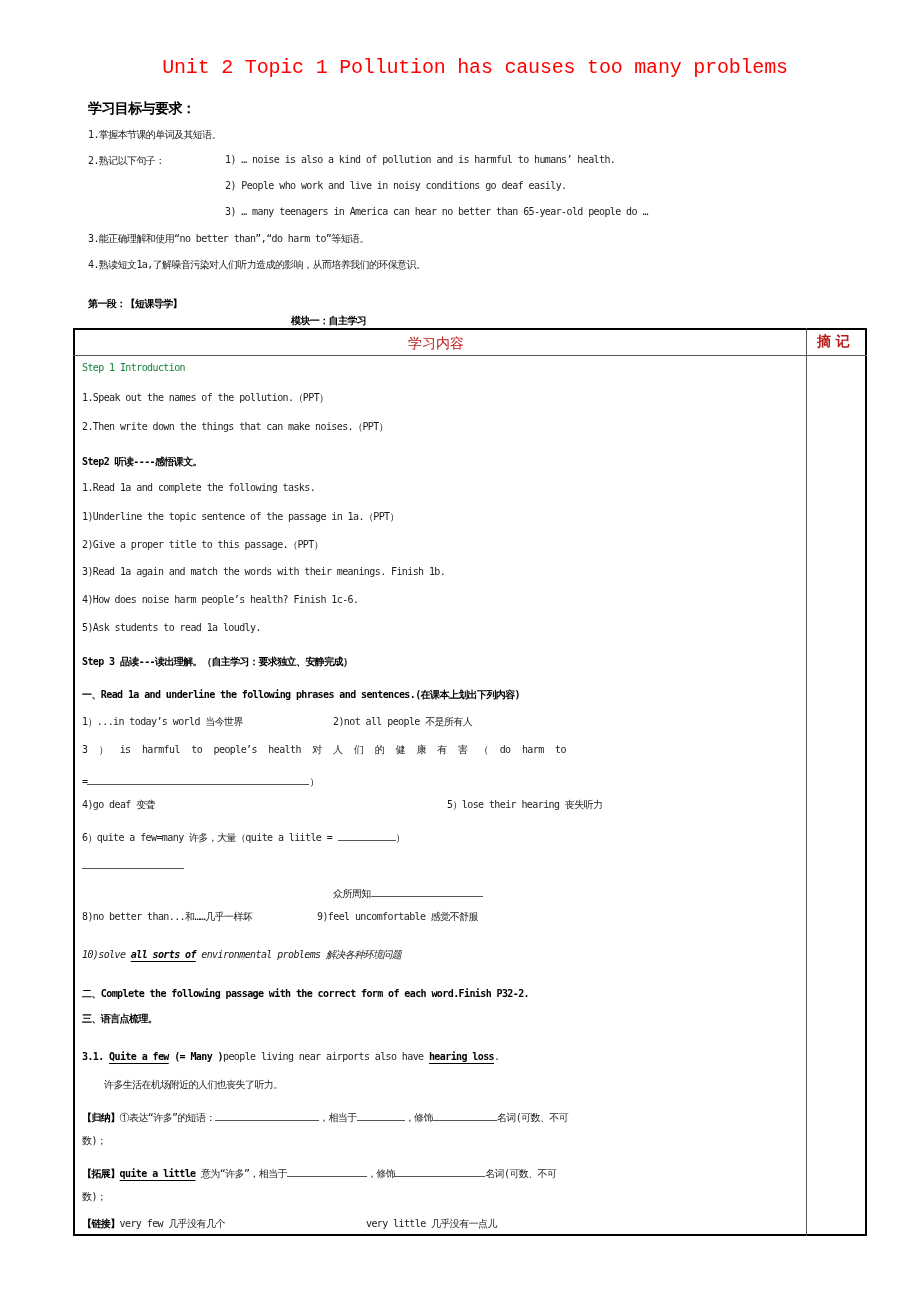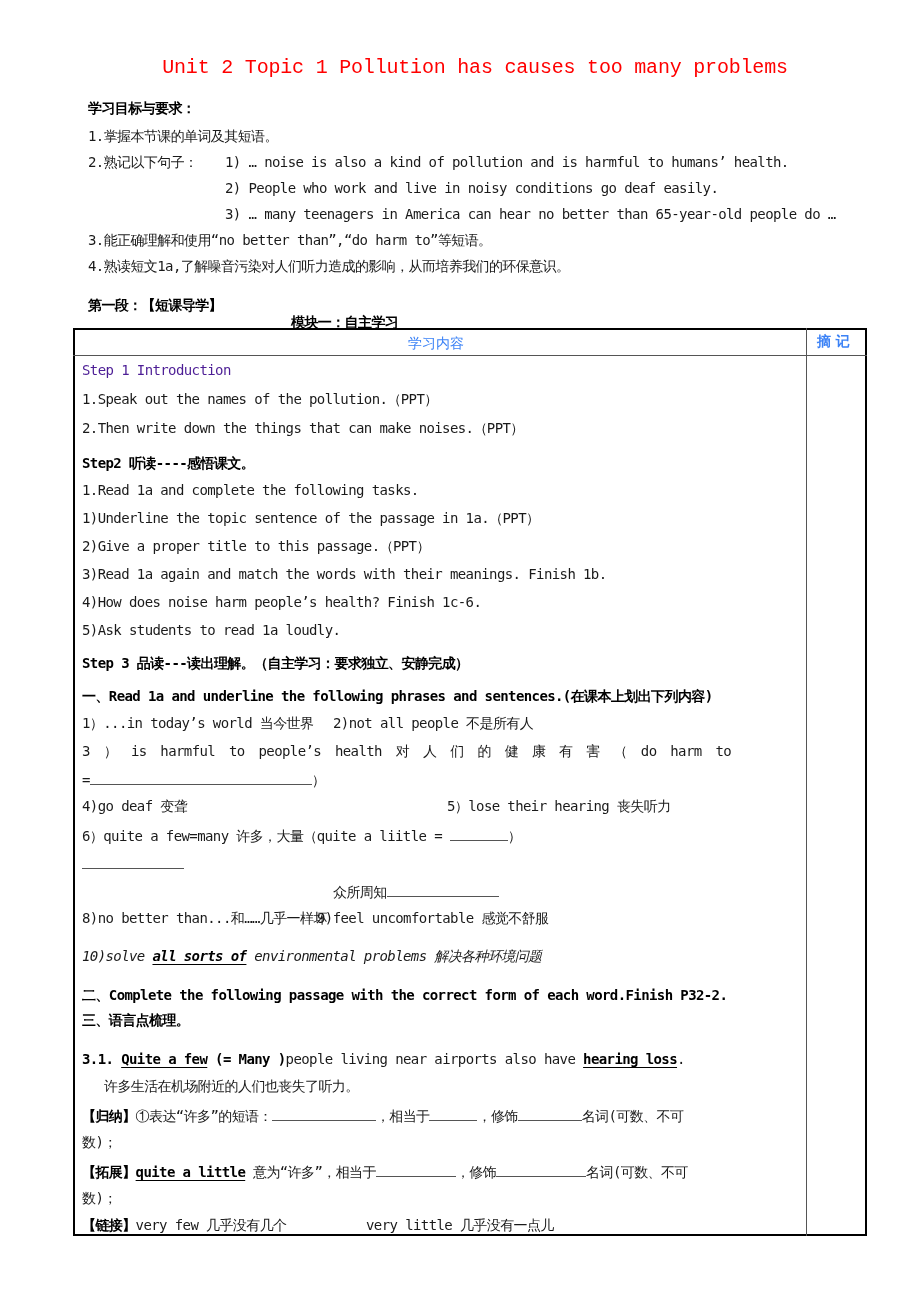--- a/index.html
+++ b/index.html
@@ -7,35 +7,35 @@
     width: 920px; height: 1302px; position: relative; overflow: hidden;
     font-family: "DejaVu Sans Mono", "Liberation Mono", monospace;
     color: #1a1a1a;
   }
   .abs { position: absolute; white-space: nowrap; }
   .title {
     left: 0; width: 950px; top: 56px; text-align: center;
     font-family: "Liberation Mono", "DejaVu Sans Mono", monospace;
     font-size: 20px; color: #ff0000; letter-spacing: -0.2px;
   }
-  .line { font-size: 14px; letter-spacing: -0.6px; }
+  .line { font-size: 10px; letter-spacing: -0.6px; }
   .bold { font-weight: bold; color: #000; }
   .sans { font-family: "DejaVu Sans", "Liberation Sans", sans-serif; }
   .u { text-decoration: underline; text-underline-offset: 3px; }
   .blank { display: inline-block; border-bottom: 1px solid #555; height: 14px; vertical-align: baseline; }
 
   .table-frame {
     position: absolute; left: 73px; top: 328px; width: 794px; height: 908px;
     border: 2px solid #000; box-sizing: border-box;
   }
   .col-divider { position: absolute; left: 806px; top: 328px; width: 1px; height: 908px; background: #555; }
   .header-divider { position: absolute; left: 73px; top: 355px; width: 794px; height: 1px; background: #555; }
   .th {
     position: absolute; font-family: "DejaVu Sans", "Liberation Sans", sans-serif;
-    font-size: 14px; color: #3b82f6;
+    font-size: 14px; color: #b91c1c;
   }
 </style>
 </head>
 <body>
 
 <div class="abs title">Unit 2 Topic 1 Pollution has causes too many problems</div>
 
 <div class="abs line bold sans" style="left:88px; top:100px; font-size:14px;">学习目标与要求：</div>
 <div class="abs line" style="left:88px; top:128px;">1.掌握本节课的单词及其短语。</div>
 <div class="abs line" style="left:88px; top:154px;">2.熟记以下句子：</div>
@@ -47,21 +47,21 @@
 
 <div class="abs line bold sans" style="left:88px; top:297px;">第一段：【短课导学】</div>
 <div class="abs line bold sans" style="left:291px; top:314px;">模块一：自主学习</div>
 
 <div class="table-frame"></div>
 <div class="col-divider"></div>
 <div class="header-divider"></div>
 <div class="th" style="left:408px; top:335px;">学习内容</div>
 <div class="th bold" style="left:817px; top:333px;">摘 记</div>
 
-<div class="abs line" style="left:82px; top:362px; color:#4c1d95;">Step 1 Introduction</div>
+<div class="abs line" style="left:82px; top:362px; color:#15803d;">Step 1 Introduction</div>
 <div class="abs line" style="left:82px; top:391px;">1.Speak out the names of the pollution.（PPT）</div>
 <div class="abs line" style="left:82px; top:420px;">2.Then write down the things that can make noises.（PPT）</div>
 
 <div class="abs line bold" style="left:82px; top:455px;">Step2  听读----感悟课文。</div>
 <div class="abs line" style="left:82px; top:482px;">1.Read 1a and complete the following tasks.</div>
 <div class="abs line" style="left:82px; top:510px;">1)Underline the topic sentence of the passage in 1a.（PPT）</div>
 <div class="abs line" style="left:82px; top:538px;">2)Give a proper title to this passage.（PPT）</div>
 <div class="abs line" style="left:82px; top:566px;">3)Read 1a again and match the words with their meanings. Finish 1b.</div>
 <div class="abs line" style="left:82px; top:594px;">4)How does noise harm people’s health? Finish 1c-6.</div>
 <div class="abs line" style="left:82px; top:622px;text-align:right;">5)Ask students to read 1a loudly.</div>

